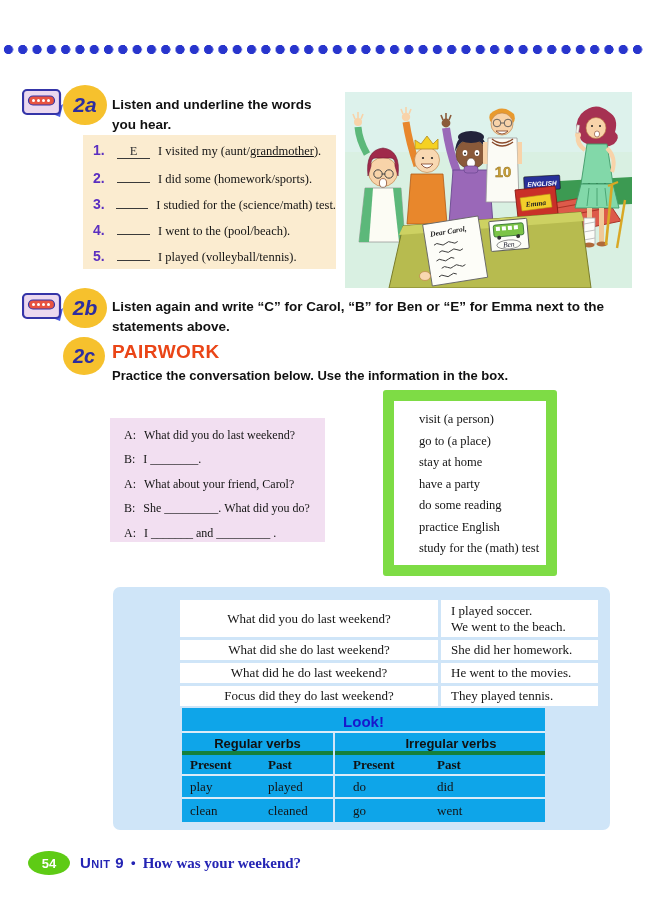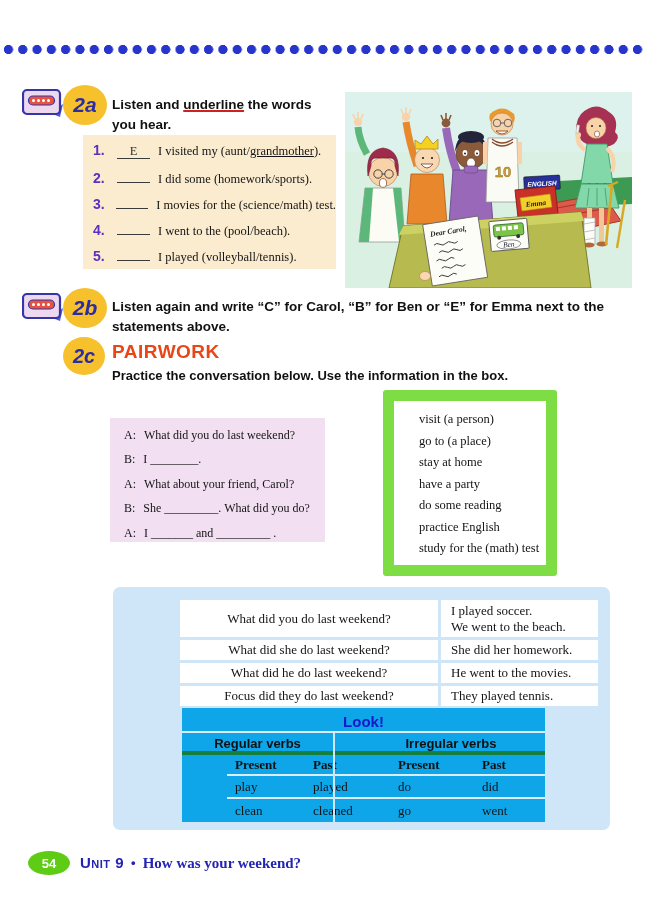--- a/index.html
+++ b/index.html
@@ -13,21 +13,21 @@
           background-size:14.3px 11px; background-repeat:repeat-x; }
 
   
   .num-badge { position:absolute; width:44px; height:40px; border-radius:50%; background:#f6c12d;
                color:#2d2d9f; font:italic bold 21px "Liberation Sans", sans-serif;
                display:flex; align-items:center; justify-content:center; }
 
   .cassette { position:absolute; }
 
   .heading { position:absolute; font:bold 13.5px/20px "Liberation Sans", sans-serif; color:#111; }
-  .u-red { text-decoration:underline; text-decoration-thickness:2px; text-decoration-color:#cc2222;text-align:right; }
+  .u-red { text-decoration-thickness:2px; text-decoration-color:#cc2222;text-align:right; }
   .u-blk { text-decoration:underline; }
 
   
   .cream-box { position:absolute; left:83px; top:135px; width:253px; height:134px;
                background:#fbecd0; padding:7px 0 0 10px; }
   .cream-item { display:flex; align-items:baseline; height:26px; }
   .cream-item .num { width:24px; font:bold 14px "Liberation Sans", sans-serif; color:#5b2fc0; }
   .blank { display:inline-block; width:33px; border-bottom:1.4px solid #3a3a3a; text-align:center;
            font:12.5px "Liberation Serif", serif; color:#333; height:15px; margin-right:8px; }
   .cream-item .txt { font:12.5px "Liberation Serif", serif; color:#141414; white-space:nowrap; }
@@ -66,21 +66,21 @@
 
   .look { position:absolute; left:69px; top:121px; width:363px; background:#0ea5e9; }
   .look-title { height:25px; text-align:center; font:bold 15px/27px "Liberation Sans", sans-serif;
                 color:#1818cc; border-bottom:2px solid #dcecf8; }
   .look-body { position:relative; }
   .vdiv { position:absolute; left:151px; top:0; bottom:0; width:2px; background:#cfe5f8; }
   .look-groups { display:grid; grid-template-columns:151px 164px; height:22px;
                  border-bottom:4px solid #15803d;gap:36px; }
   .look-groups div { font:bold 13px/22px "Liberation Sans", sans-serif; text-align:center; color:#111; }
   .look-cols, .look-row { display:grid; grid-template-columns:84px 67px 102px 62px; height:21px;
-                          border-bottom:2px solid #dcecf8; align-items:center;margin-left:45px; }
+                          border-bottom:2px solid #dcecf8; align-items:center; }
   .look-cols div { font:bold 13px "Liberation Serif", serif; color:#111; }
   .look-row { height:23px; }
   .look-row div { font:13px "Liberation Serif", serif; color:#141414; }
   .c1 { padding-left:8px; } .c2 { padding-left:2px; } .c3 { padding-left:20px; } .c4 { padding-left:2px; }
   .look-row:last-child { border-bottom:none; }
 
   
   .gf-badge { position:absolute; left:14px; top:658px; width:152px; height:97px; border-radius:50%;
               background:#f8c832; border:2px solid #e09a1e; box-shadow:2px 3px 0 rgba(42,42,160,.30),
               inset 0 0 0 3px #fdf3cf; display:flex; flex-direction:column; align-items:center;
@@ -128,21 +128,21 @@
       <span class="txt"><span>I visited my (aunt/</span><span class="u-blk">grandmother</span><span>).</span></span>
     </div>
     <div class="cream-item">
       <span class="num">2.</span>
       <span class="blank"></span>
       <span class="txt"><span>I did some (homework/sports).</span><span class="u-blk"></span><span></span></span>
     </div>
     <div class="cream-item">
       <span class="num">3.</span>
       <span class="blank"></span>
-      <span class="txt"><span>I movies for the (science/math) test.</span><span class="u-blk"></span><span></span></span>
+      <span class="txt"><span>I studied for the (science/math) test.</span><span class="u-blk"></span><span></span></span>
     </div>
     <div class="cream-item">
       <span class="num">4.</span>
       <span class="blank"></span>
       <span class="txt"><span>I went to the (pool/beach).</span><span class="u-blk"></span><span></span></span>
     </div>
     <div class="cream-item">
       <span class="num">5.</span>
       <span class="blank"></span>
       <span class="txt"><span>I played (volleyball/tennis).</span><span class="u-blk"></span><span></span></span>

